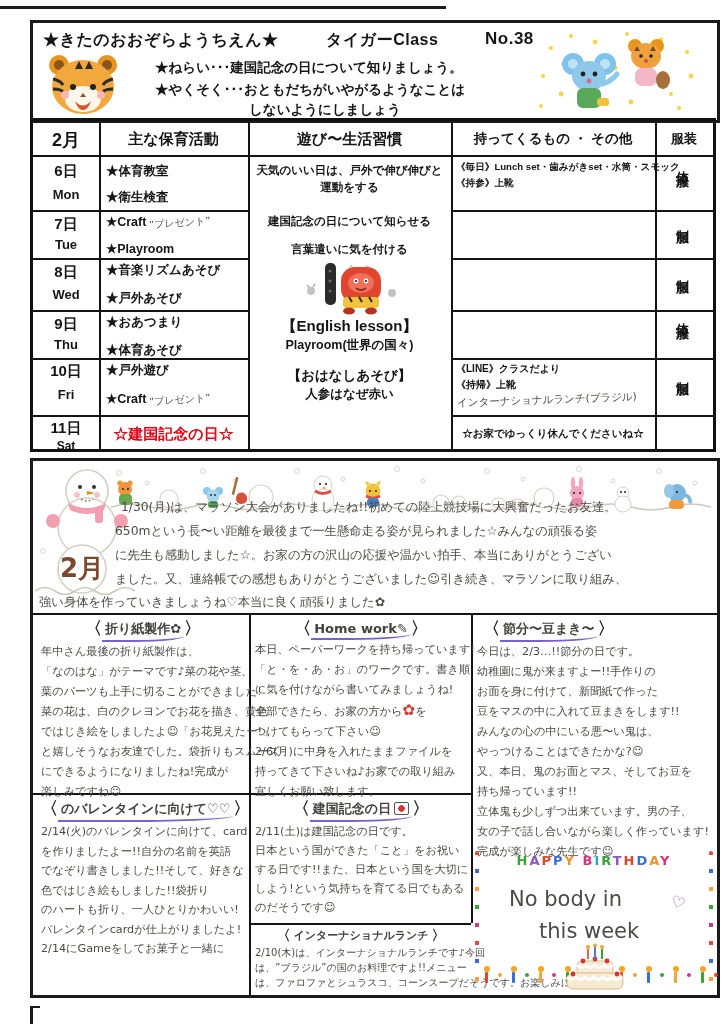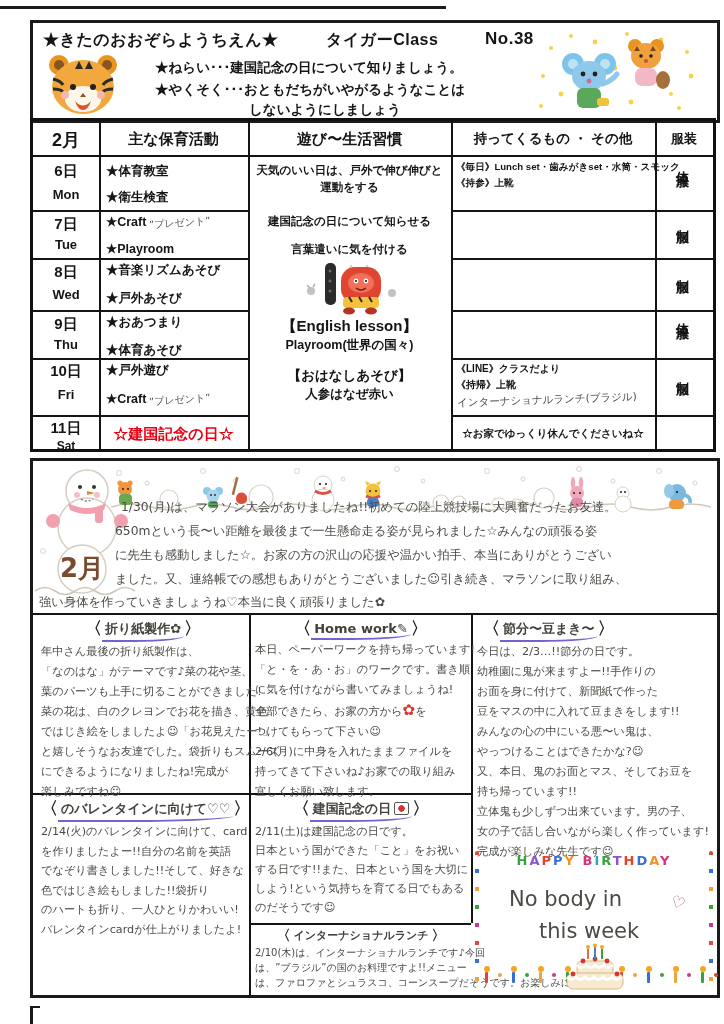--- a/index.html
+++ b/index.html
@@ -403,20 +403,21 @@
       <div class="box-title ctr">
         <span class="br">〈</span><span class="tx hand">のバレンタインに向けて♡♡</span><span class="br">〉</span>
       </div>
       <div class="box-lines hand" style="line-height:19.5px;">
         <div>2/14(火)のバレンタインに向けて、card</div>
         <div>を作りましたよー!!自分の名前を英語</div>
         <div>でなぞり書きしました!!そして、好きな</div>
         <div>色ではじき絵もしました!!袋折り</div>
         <div>のハートも折り、一人ひとりかわいい!</div>
         <div>バレンタインcardが仕上がりましたよ!</div>
+        <div>2/14にGameをしてお菓子と一緒に</div>
       </div>
     </div>
 
     <div class="abs" style="left:222px;top:336px;width:212px;">
       <div class="box-title ctr">
         <span class="br">〈</span><span class="tx hand"><span>建国記念の日</span><span class="flag-icon"></span></span><span class="br">〉</span>
       </div>
       <div class="box-lines hand" style="line-height:19px;">
         <div>2/11(土)は建国記念の日です。</div>
         <div>日本という国ができた「こと」をお祝い</div>

